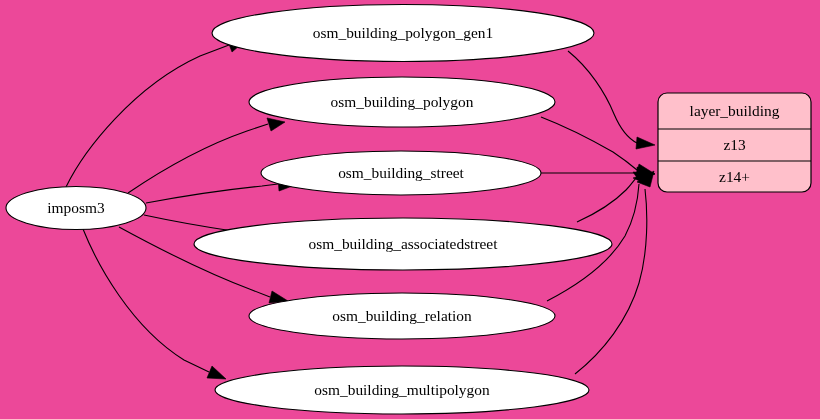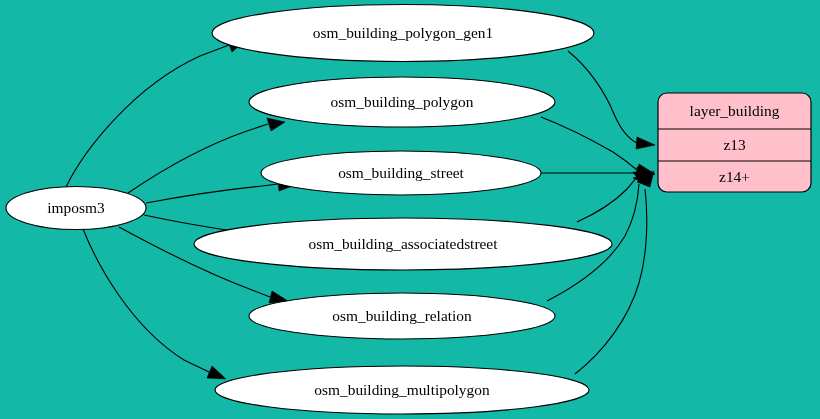--- a/index.html
+++ b/index.html
@@ -4,21 +4,21 @@
 <style>
   html, body {
     margin: 0;
     padding: 0;
     background: #ffffff;
   }
   #graph-root {
     position: relative;
     width: 820px;
     height: 419px;
-    background: #14b8a6;
+    background: #ec4899;
     font-family: "Liberation Serif", "DejaVu Serif", serif;
     overflow: hidden;
   }
   svg#graph-canvas {
     display: block;
     width: 820px;
     height: 419px;
   }
   .node-ellipse {
     fill: #ffffff;

